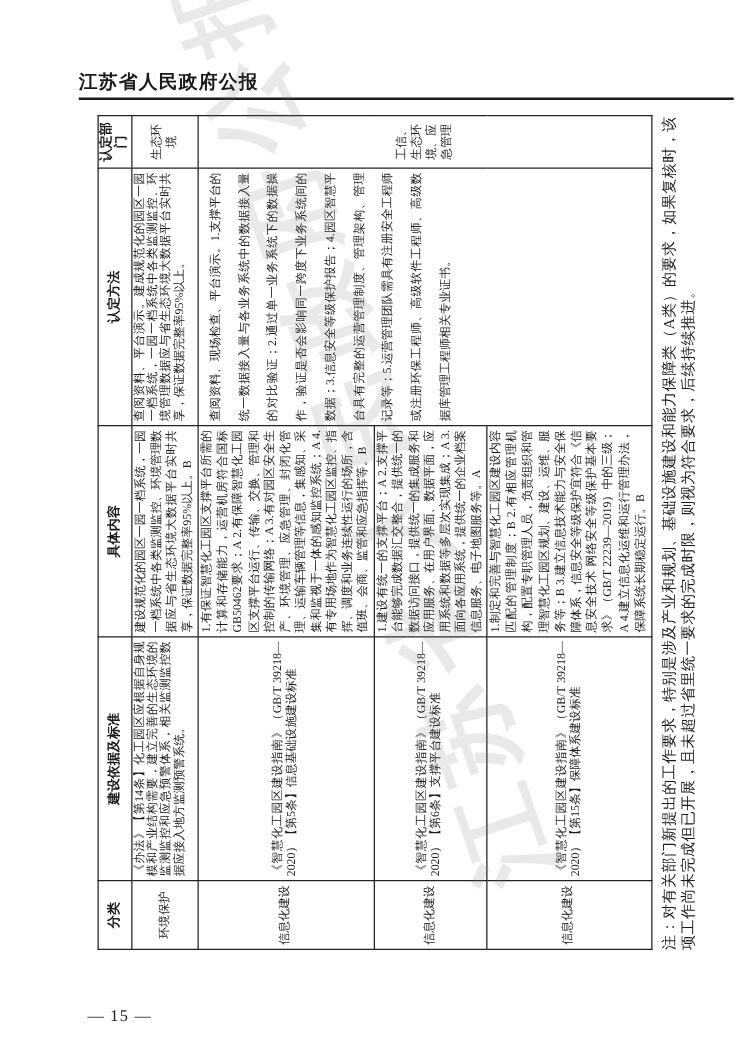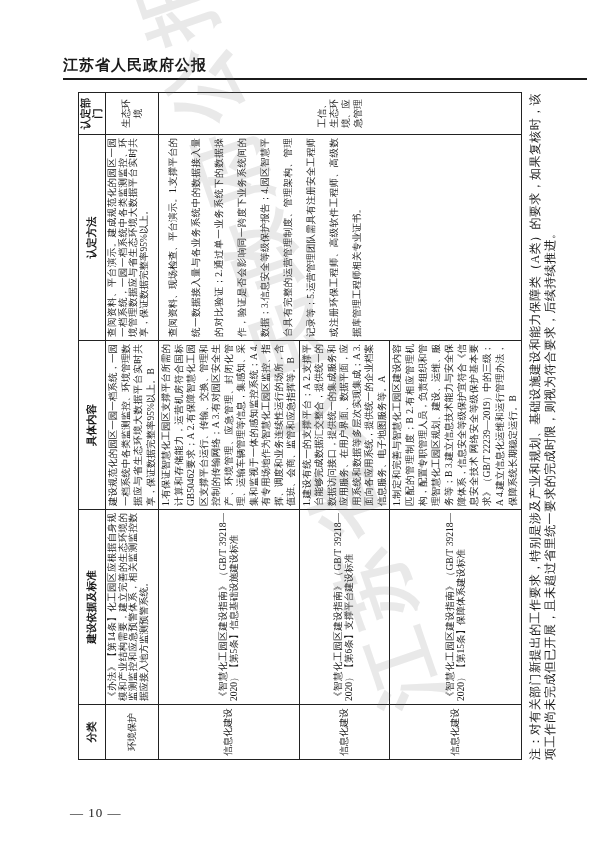--- a/index.html
+++ b/index.html
@@ -83,15 +83,15 @@
           <td style="line-height:12.9px">1.制定和完善与智慧化工园区建设内容匹配的管理制度；B 2.有相应管理机构，配置专职管理人员，负责组织和管理智慧化工园区规划、建设、运维、服务等；B 3.建立信息技术能力与安全保障体系，信息安全等级保护宜符合《信息安全技术 网络安全等级保护基本要求》（GB/T 22239—2019）中的三级；A 4.建立信息化运维和运行管理办法，保障系统长期稳定运行。B</td>
         </tr>
       </tbody>
         </table>
 
       <div class="note">注：对有关部门新提出的工作要求，特别是涉及产业和规划、基础设施建设和能力保障类（A类）的要求，如果复核时，该项工作尚未完成但已开展，且未超过省里统一要求的完成时限，则视为符合要求，后续持续推进。</div>
 
     </div>
   </div>
 
-  <div class="page-num">— 10 —</div>
+  <div class="page-num">— 15 —</div>
 
 </div>
 
 </body></html>

